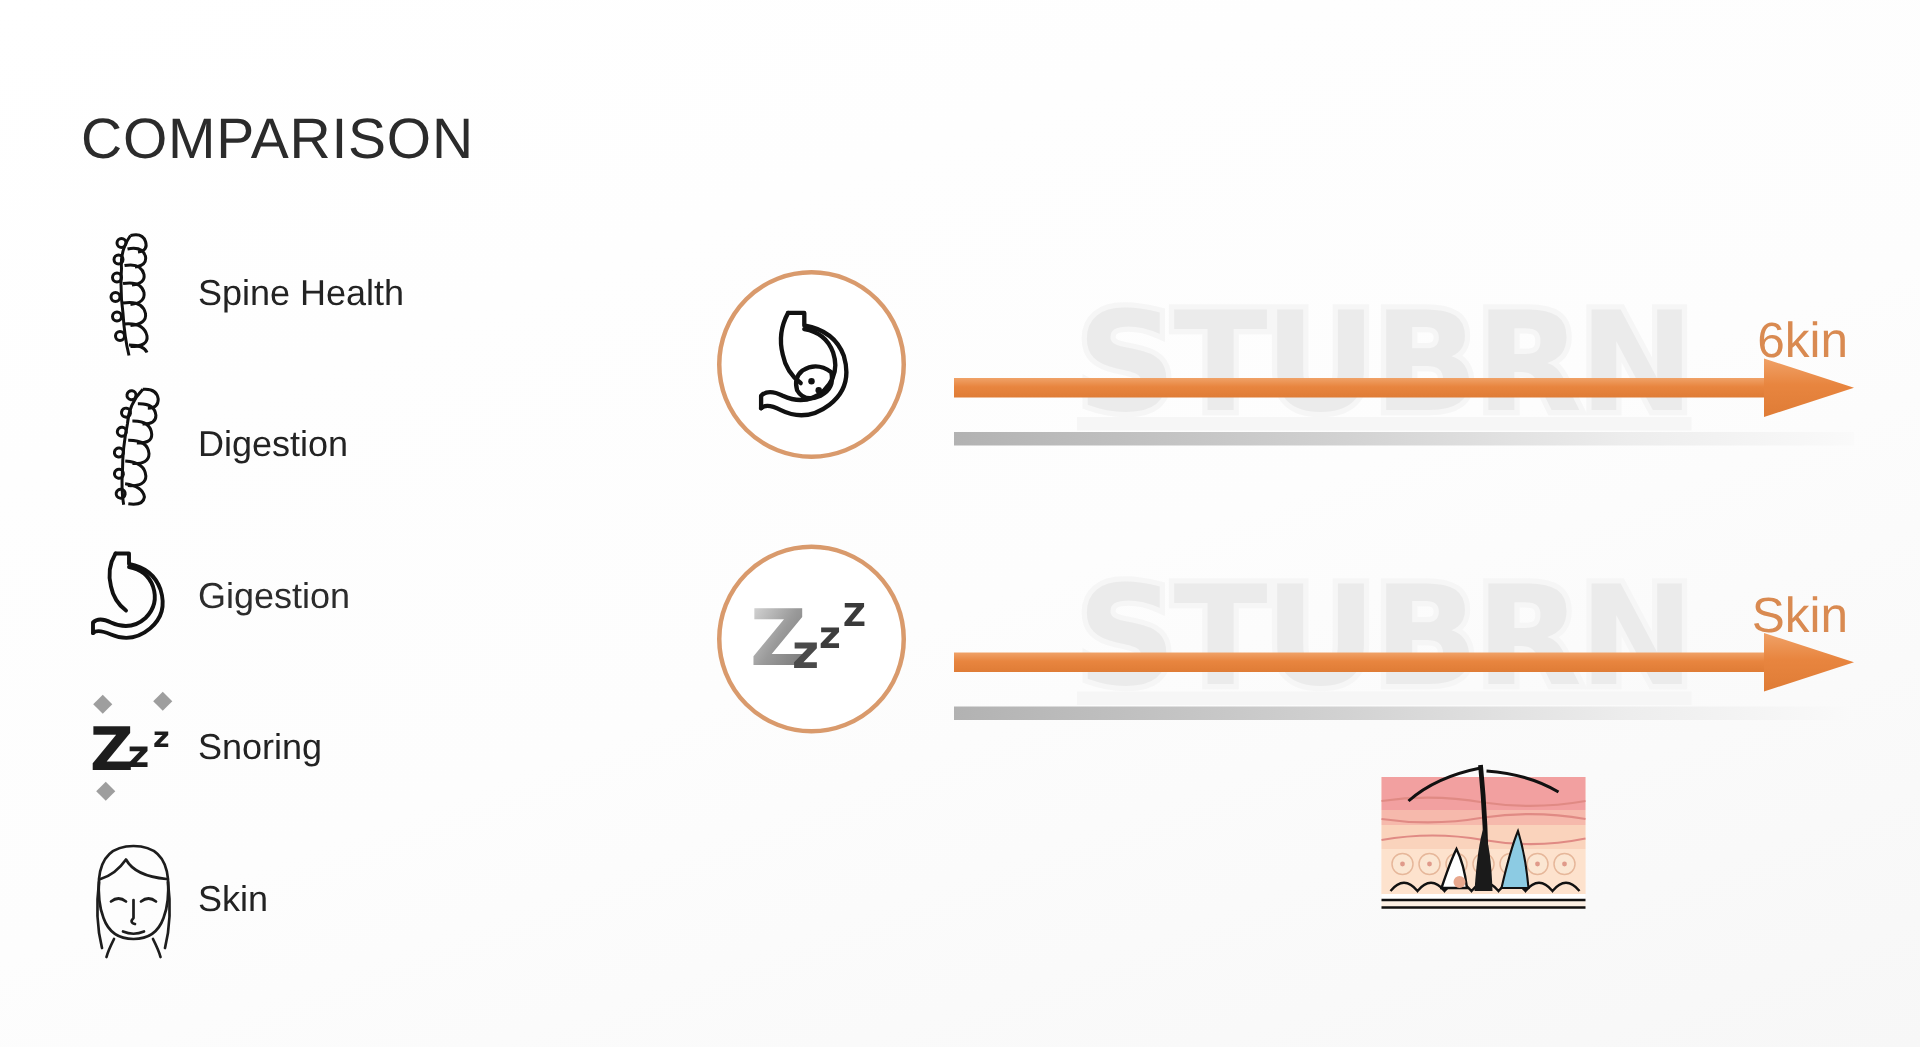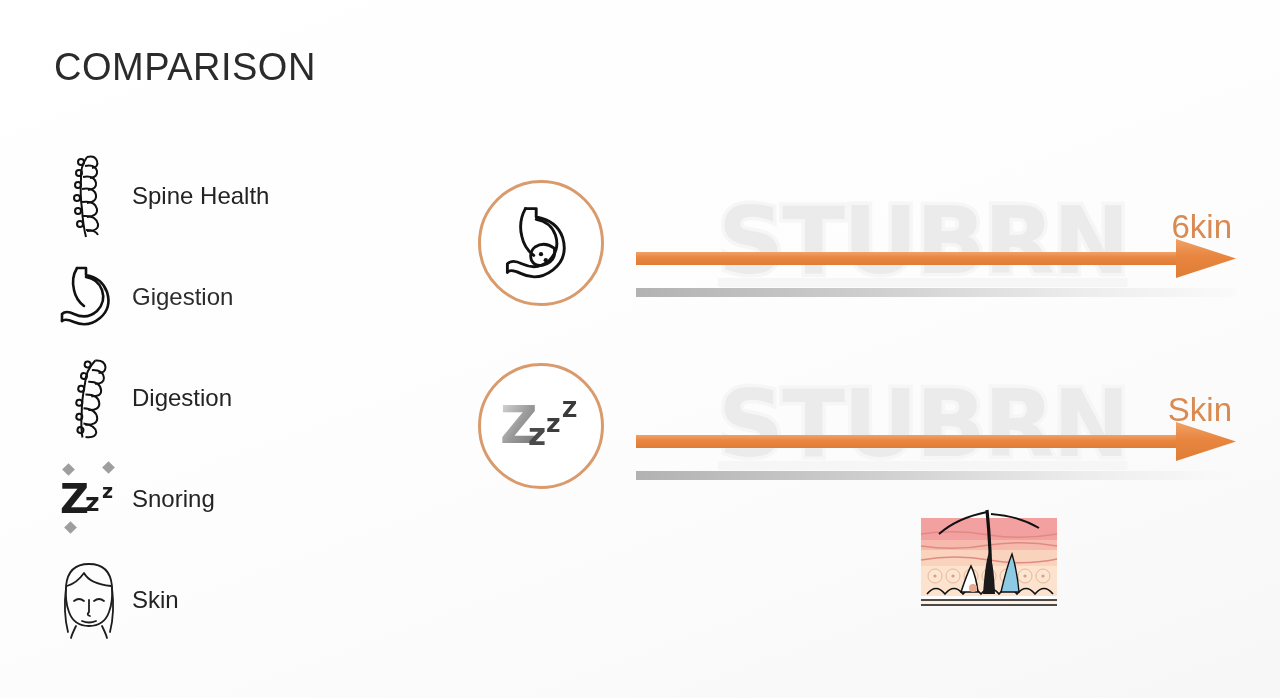--- a/index.html
+++ b/index.html
@@ -17,21 +17,21 @@
   .slide {
     position: absolute;
     inset: 0;
     background: linear-gradient(160deg, #ffffff 0%, #fdfdfd 55%, #f7f7f7 100%);
   }
 
   
   .title {
     position: absolute;
     left: 54px;
-    top: 46px;
+    top: 72px;
     font-size: 38px;
     letter-spacing: 0.5px;
     color: #2b2b2b;
     font-weight: 400;
     white-space: nowrap;
   }
 
   
   .legend {
     position: absolute;
@@ -169,33 +169,20 @@
             <circle cx="17" cy="58" r="3"></circle>
             <circle cx="19" cy="71" r="3"></circle>
           </g>
         </svg>
       </span>
       <span class="legend-label">Spine Health</span>
     </div>
 
     <div class="legend-item">
       <span class="legend-icon">
-        <svg width="70" height="70" viewBox="0 0 70 70">
-          <g fill="none" stroke="#111" stroke-width="2.6" stroke-linecap="round" stroke-linejoin="round">
-            <path d="M23 6 h9 v7 q16 3 21 17 q5 16 -7 26 q-12 10 -26 4 q-9 -4 -12 -1"></path>
-            <path d="M8 59 v-7 q4 -4 12 0 q13 6 23 -3 q9 -9 5 -21 q-4 -11 -16 -13"></path>
-            <path d="M23 6 q-6 10 -3 22 q2 10 10 16"></path>
-          </g>
-        </svg>
-      </span>
-      <span class="legend-label garbled">Gigestion</span>
-    </div>
-
-    <div class="legend-item">
-      <span class="legend-icon">
         <svg width="58" height="86" viewBox="0 0 58 86" style="transform:rotate(8deg)">
           <g fill="none" stroke="#111" stroke-width="2" stroke-linejoin="round">
             <path d="M30 5 q9 -2 11 5 q1 6 -6 7"></path>
             <path d="M28 15 q11 -2 13 6 q1 6 -8 7"></path>
             <path d="M26 27 q12 -2 14 7 q1 6 -9 7"></path>
             <path d="M25 40 q13 -2 15 7 q1 7 -10 8"></path>
             <path d="M25 54 q13 -1 15 8 q1 7 -11 8"></path>
             <path d="M27 69 q12 0 14 7 q0 6 -10 6"></path>
             <path d="M30 5 q-8 11 -7 24 q-1 17 1 31 q1 14 4 23"></path>
             <circle cx="23" cy="10" r="3"></circle>
@@ -205,20 +192,33 @@
             <circle cx="22" cy="63" r="3"></circle>
             <circle cx="25" cy="76" r="3"></circle>
           </g>
         </svg>
       </span>
       <span class="legend-label">Digestion</span>
     </div>
 
     <div class="legend-item">
       <span class="legend-icon">
+        <svg width="70" height="70" viewBox="0 0 70 70">
+          <g fill="none" stroke="#111" stroke-width="2.6" stroke-linecap="round" stroke-linejoin="round">
+            <path d="M23 6 h9 v7 q16 3 21 17 q5 16 -7 26 q-12 10 -26 4 q-9 -4 -12 -1"></path>
+            <path d="M8 59 v-7 q4 -4 12 0 q13 6 23 -3 q9 -9 5 -21 q-4 -11 -16 -13"></path>
+            <path d="M23 6 q-6 10 -3 22 q2 10 10 16"></path>
+          </g>
+        </svg>
+      </span>
+      <span class="legend-label garbled">Gigestion</span>
+    </div>
+
+    <div class="legend-item">
+      <span class="legend-icon">
         <svg width="74" height="80" viewBox="0 0 74 80">
           <g fill="#9e9e9e">
             <rect x="12" y="6" width="9" height="9" transform="rotate(45 16.5 10.5)"></rect>
             <rect x="52" y="4" width="9" height="9" transform="rotate(45 56.5 8.5)"></rect>
             <rect x="14" y="64" width="9" height="9" transform="rotate(45 18.5 68.5)"></rect>
           </g>
           <g fill="#1d1d1d" font-family="DejaVu Sans, sans-serif" font-weight="700">
             <text x="8" y="54" font-size="40">Z</text>
             <text x="33" y="52" font-size="25">z</text>
             <text x="50" y="39" font-size="19">z</text>

